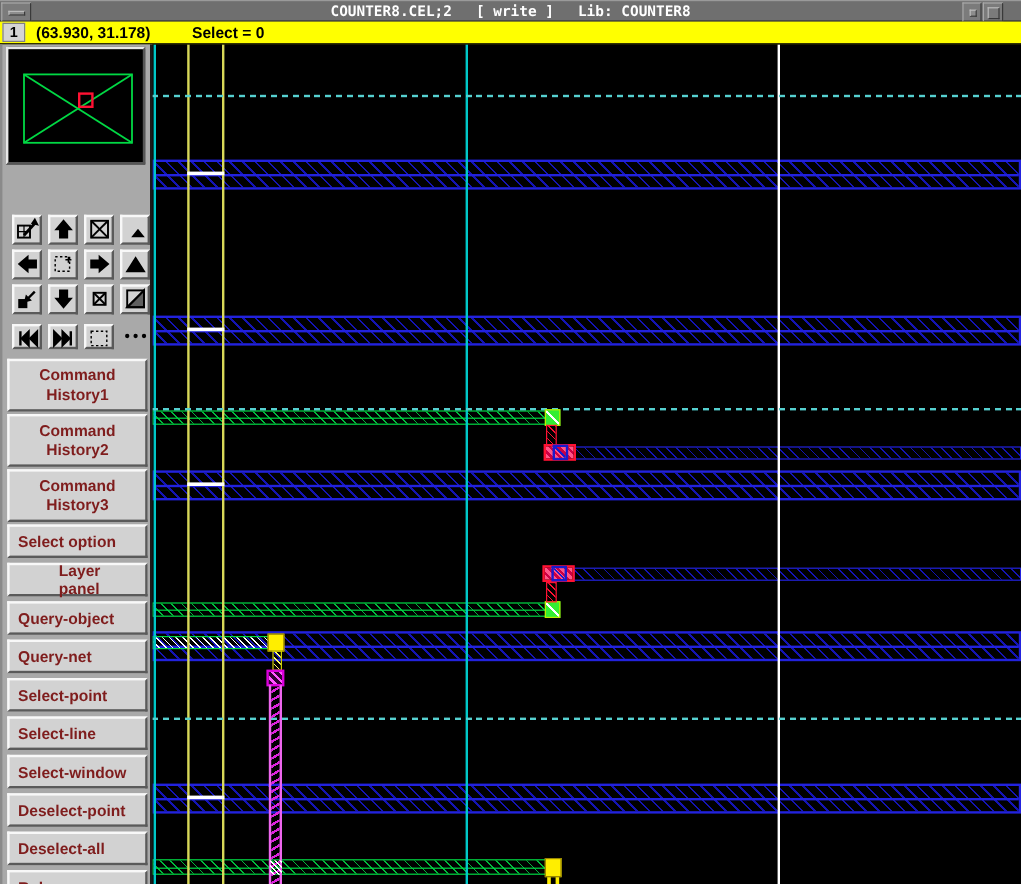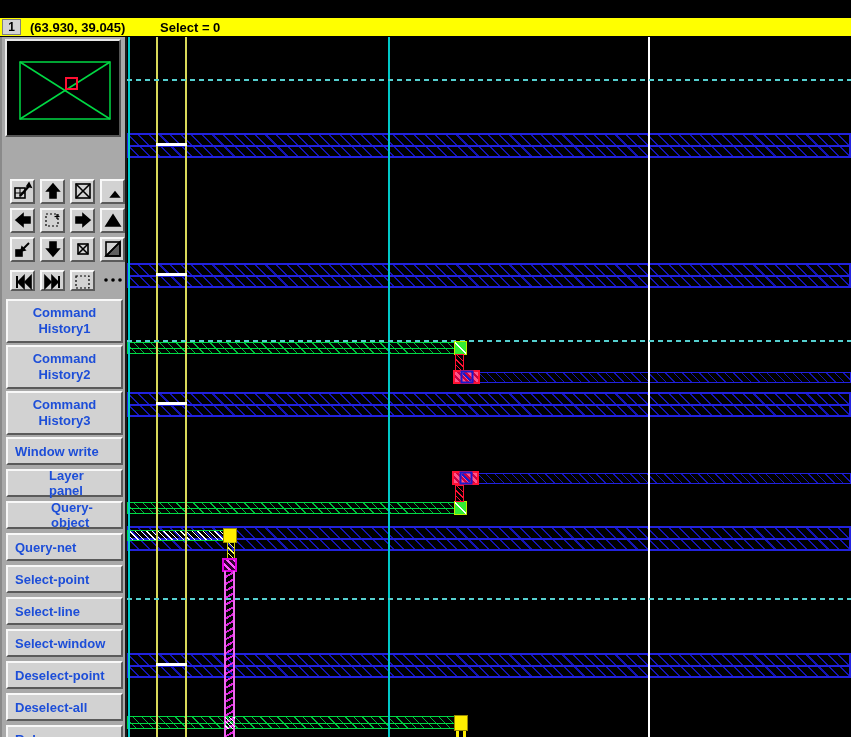--- a/index.html
+++ b/index.html
@@ -36,21 +36,21 @@
     border-left:2px solid #8a8a8a;border-right:2px solid #1a1a1a;}
   #overview{position:absolute;left:3px;top:2px;width:116px;height:98px;background:#000;
     border-top:2px solid #e8e8e8;border-left:2px solid #e8e8e8;border-right:2px solid #555;border-bottom:2px solid #555;}
   .tbtn{position:absolute;background:#d2d2d2;border-top:2px solid #f8f8f8;border-left:2px solid #f8f8f8;
     border-right:2px solid #5a5a5a;border-bottom:2px solid #5a5a5a;}
   .tbtn.flat{background:transparent;border:none;}
   .tbtn svg{display:block;margin:auto;}
   .sbtn{position:absolute;left:4px;width:117px;background:#d2d2d2;
     border-top:2px solid #f8f8f8;border-left:2px solid #f8f8f8;
     border-right:2px solid #5a5a5a;border-bottom:2px solid #5a5a5a;
-    color:#1d4ed8;font-size:13px;font-weight:bold;display:flex;flex-direction:column;justify-content:center;}
+    color:#7f1d1d;font-size:13px;font-weight:bold;display:flex;flex-direction:column;justify-content:center;}
   .sbtn .l1{padding-left:7px;}
   .sbtn.twoline .l1,.sbtn.twoline .l2{padding-left:0;text-align:center;line-height:16px;}
   
   #canvas{position:absolute;left:127px;top:37px;width:724px;height:700px;background:#000;overflow:hidden;}
   .cel{position:absolute;}
   .band{border:2px solid #2222dd;background:repeating-linear-gradient(45deg,transparent 0 6px,#1414b4 6px 7.5px);}
   .band::after{content:"";position:absolute;left:0;right:0;top:50%;margin-top:-1px;height:2px;background:#2222dd;}
   .gbar{border:1px solid #00d944;background:repeating-linear-gradient(45deg,transparent 0 5px,#00bb3c 5px 6px);}
   .gbar::after{content:"";position:absolute;left:0;right:0;top:50%;height:1px;background:#00d944;}
   .gsel{border:1px solid #00d944;background:repeating-linear-gradient(45deg,transparent 0 3px,#ffffff 3px 4px);}
@@ -72,24 +72,38 @@
   .vline.cyan{background:#00c8c8;}
   .vline.yellow{background:#d8d858;}
   .vline.white{background:#ffffff;}
   .hdash{background:repeating-linear-gradient(90deg,#55d0d0 0 5px,transparent 5px 9px);}
 </style>
 </head>
 <body>
 
 <div id="window">
 
+  <div id="titlebar">
+    <div id="title-text">
+      <span>COUNTER8.CEL;2</span><span>[ write ]</span><span>Lib: COUNTER8</span>
+    </div>
+    <div class="wbtn" id="menu-btn">
+        <div class="dash"></div>
+      </div>
+    <div class="wbtn" id="min-btn">
+        <div class="sq"></div>
+      </div>
+    <div class="wbtn" id="max-btn">
+        <div class="sq"></div>
+      </div>
+  </div>
 
   <div id="statusbar">
     <div id="wnum">1</div>
-    <div id="coords">(63.930, 39.045)</div>
+    <div id="coords">(63.930, 31.178)</div>
     <div id="selcount">Select = 0</div>
   </div>
 
   <div id="sidebar">
     <div id="overview">
       <svg width="112" height="94">
         <rect x="13" y="21" width="90" height="57" fill="none" stroke="#00d944" stroke-width="1.5"></rect>
         <line x1="13" y1="21" x2="103" y2="78" stroke="#00d944" stroke-width="1.5"></line>
         <line x1="103" y1="21" x2="13" y2="78" stroke="#00d944" stroke-width="1.5"></line>
         <rect x="59" y="37" width="11" height="11" fill="none" stroke="#ff1133" stroke-width="2"></rect>
@@ -204,26 +218,26 @@
         </div>
         <div class="sbtn twoline" style="top: 308px; height: 44px;">
           <div class="l1">Command</div>
           <div class="l2">History2</div>
         </div>
         <div class="sbtn twoline" style="top: 354px; height: 44px;">
           <div class="l1">Command</div>
           <div class="l2">History3</div>
         </div>
         <div class="sbtn" style="top: 400px; height: 28px;">
-          <div class="l1">Window write</div>
+          <div class="l1">Select option</div>
         </div>
         <div class="sbtn" style="top: 432px; height: 28px; padding-left: 34px;">
           <div class="l1">Layer panel</div>
         </div>
-        <div class="sbtn" style="top: 464px; height: 28px; padding-left: 36px;">
+        <div class="sbtn" style="top: 464px; height: 28px;">
           <div class="l1">Query-object</div>
         </div>
         <div class="sbtn" style="top: 496px; height: 28px;">
           <div class="l1">Query-net</div>
         </div>
         <div class="sbtn" style="top: 528px; height: 28px;">
           <div class="l1">Select-point</div>
         </div>
         <div class="sbtn" style="top: 560px; height: 28px;">
           <div class="l1">Select-line</div>

